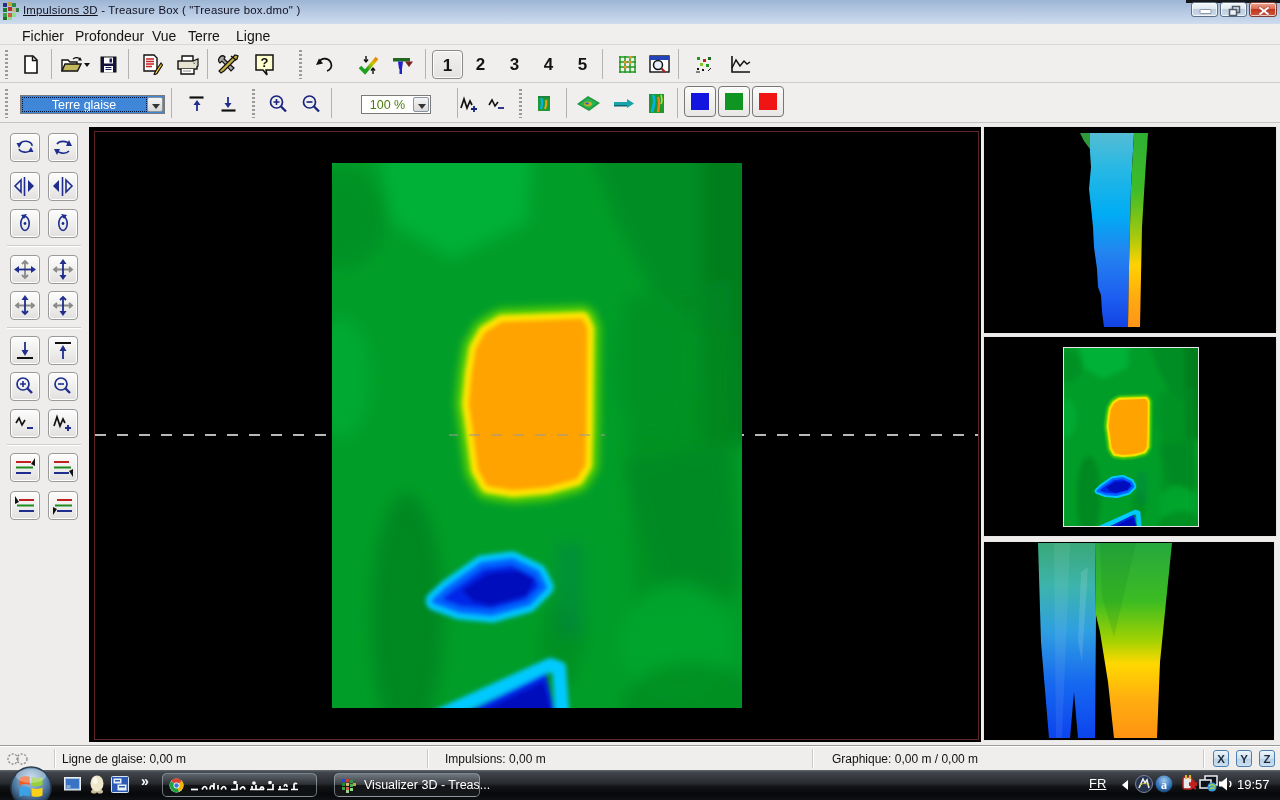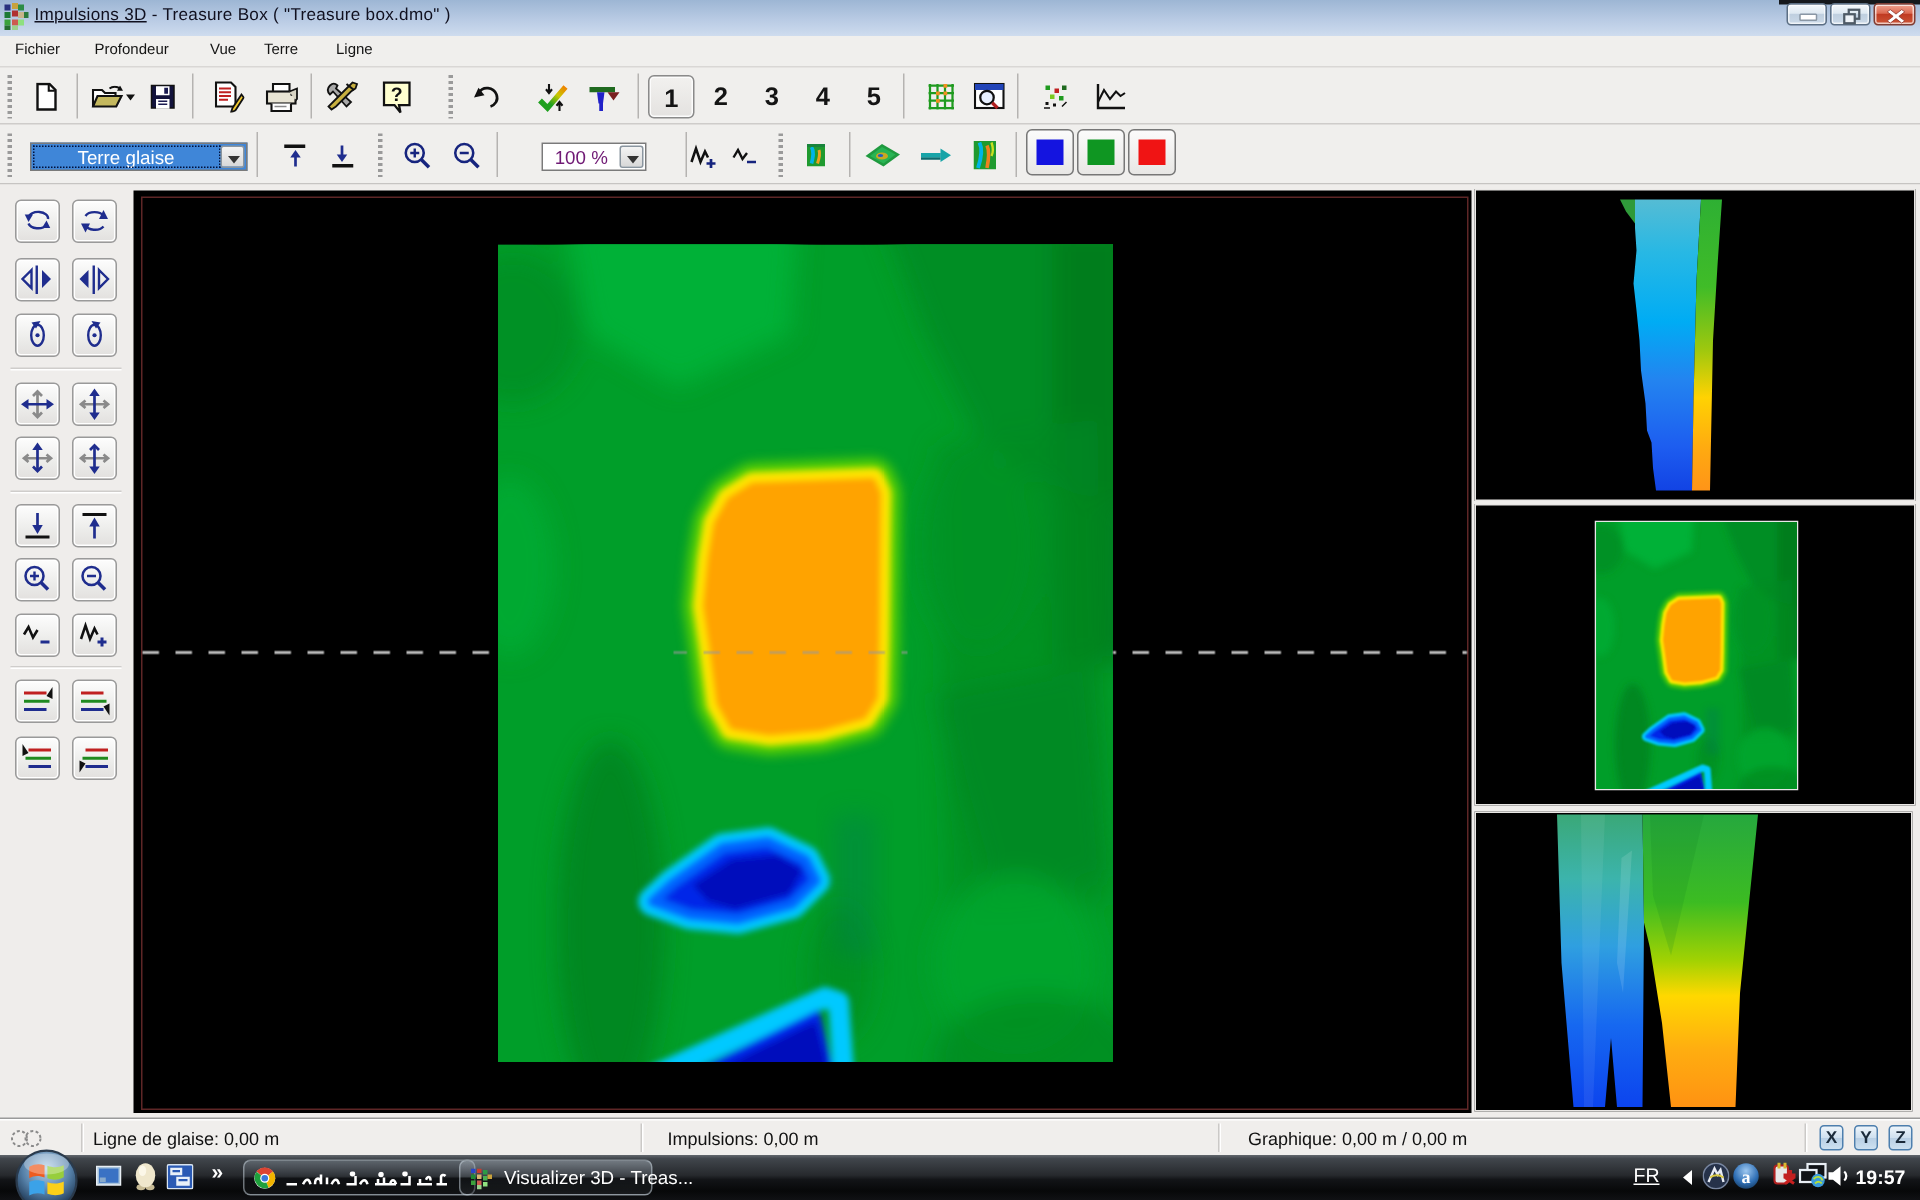--- a/index.html
+++ b/index.html
@@ -14,21 +14,21 @@
 #tb-darkstrip { left:1186px; top:0; width:94px; height:3px; background:#15181c; }
 .wbtn { top:2px; height:15px; border:1px solid #5c6f84; border-radius:3px;
   background:linear-gradient(#f4f8fb, #dfe9f2 45%, #bfcfdf 50%, #cbd9e8); box-shadow:inset 0 0 0 1px rgba(255,255,255,.7); }
 #btn-min { left:1191px; width:27px; }
 #btn-max { left:1220px; width:27px; }
 #btn-close { left:1249px; width:28px; border-color:#7e3d34;
   background:linear-gradient(#f0a492, #dc6a52 45%, #c03a22 50%, #cc5536); }
 
 
 #menubar { left:0; top:24px; width:1280px; height:20px; background:#f0efed; }
-.menuitem { position:absolute; top:4px; font-size:10px; color:#141414; }
+.menuitem { position:absolute; top:4px; font-size:14px; color:#141414;margin-left:12px; }
 
 
 #tbar1 { left:0; top:44px; width:1280px; height:39px; background:#f0efed; border-top:1px solid #d9d7d5; border-bottom:1px solid #ceccca; }
 #tbar2 { left:0; top:84px; width:1280px; height:39px; background:#f0efed; border-bottom:1px solid #c6c4c2; }
 .grip { position:absolute; top:5px; width:3px; height:29px;
   background:repeating-linear-gradient(#9a9a9a 0 2px, transparent 2px 4px); }
 .tsep { position:absolute; top:4px; width:1px; height:30px; background:#b5b3b1; }
 .ticon { position:absolute; }
 .numbtn { position:absolute; top:5px; width:31px; height:29px; font-size:17px; font-weight:bold; color:#141414; text-align:center; line-height:29px; }
 #num1 { border:1px solid #8a8a8a; border-radius:4px; background:linear-gradient(#f2f1ef, #e4e2e0); box-shadow:inset 0 0 0 1px #fcfcfc; }
@@ -36,21 +36,21 @@
 .colorbtn > div { position:absolute; left:6px; top:6px; width:18px; height:17px; }
 
 
 #combo1 { left:20px; top:11px; width:145px; height:19px; border:1px solid #7a7a7a; background:#3f86d8; position:absolute; }
 #combo1 .txt { position:absolute; left:0; right:17px; top:2px; text-align:center; color:#fff; font-size:12.5px; }
 #combo1 .focus { position:absolute; inset:1px 17px 1px 1px; border:1px dotted #00103a; }
 .combobtn { position:absolute; right:1px; top:1px; width:16px; height:15px; border:1px solid #8a959f; border-radius:2px;
   background:linear-gradient(#f4f4f4,#d8d8d8); }
 .combobtn:after { content:""; position:absolute; left:4px; top:6px; border:4px solid transparent; border-top:5px solid #333; }
 #combo2 { left:361px; top:11px; width:70px; height:19px; border:1px solid #7a7a7a; background:#fff; position:absolute; }
-#combo2 .txt { position:absolute; left:0; right:17px; top:2px; text-align:center; color:#701a75; font-size:12.5px; }
+#combo2 .txt { position:absolute; left:0; right:17px; top:2px; text-align:center; color:#4d7c0f; font-size:12.5px; }
 
 
 #workspace { left:0; top:123px; width:1280px; height:623px; background:#efedeb; }
 #blackmain { position:absolute; left:89px; top:4px; width:892px; height:615px; background:#000; }
 #maroon { position:absolute; left:5px; top:4px; width:885px; height:609px; border:1px solid #5e2626; }
 .sbtn { position:absolute; width:30px; height:29px; border:1px solid #9a9a9a; border-radius:4px;
   background:linear-gradient(#fdfdfd,#ececea 60%,#e2e0de); box-shadow:inset 0 0 0 1px #fff; }
 .ssep { position:absolute; left:7px; width:74px; height:2px; border-top:1px solid #cfcdcb; border-bottom:1px solid #fff; }
 
 
@@ -63,21 +63,21 @@
 .xyz { position:absolute; top:3px; width:16px; height:17px; border:1px solid #4d7fae; border-radius:3px;
   background:linear-gradient(#eef5fb,#cfe0ef 50%,#b8cfe4 51%,#cde0f0); font-size:11.5px; font-weight:bold; color:#1a2a3a; text-align:center; line-height:16px; }
 
 
 #taskbar { left:0; top:770px; width:1280px; height:30px;
   background:linear-gradient(#63686e, #41464c 8%, #26292d 45%, #121417 55%, #070809 80%, #101114); }
 .winbtn { position:absolute; top:3px; height:24px; border:1px solid rgba(190,200,210,.55); border-radius:5px;
   background:linear-gradient(rgba(130,140,150,.45), rgba(60,66,72,.35) 48%, rgba(10,12,14,.55) 52%, rgba(30,33,36,.4)); }
 .winbtn.active { background:linear-gradient(rgba(165,175,185,.5), rgba(95,102,110,.38) 48%, rgba(18,20,22,.55) 52%, rgba(44,48,52,.42)); }
 .wtxt { position:absolute; top:4px; font-size:12.5px; color:#fff; white-space:nowrap; }
-#traytime { position:absolute; left:1237px; top:7px; font-size:13px; color:#fff;font-weight:bold; }
+#traytime { position:absolute; left:1237px; top:7px; font-size:13px; color:#fff; }
 #trayfr { position:absolute; left:1089px; top:6px; font-size:13px; color:#fff;text-decoration:underline; }
 </style>
 </head>
 <body>
 
 <div id="titlebar" class="abs">
   <div id="tb-darkstrip" class="abs"></div>
   <svg class="abs" style="left:2px;top:2px" width="18" height="18" viewBox="0 0 18 18">
     <rect x="1" y="1" width="4" height="4" fill="#28317e"></rect>
       <rect x="6" y="0" width="4" height="4" fill="#c8a23c"></rect>
@@ -621,21 +621,21 @@
         <path d="M13,8.5 C15,4.5 17,4.5 18,8.5 M21,8.5 C21,3.5 25,3.5 25,8.5 L25,2 M29,8.5 L29,4 M32,8.5 C34,4.5 36,4.5 37,8.5"></path>
         <path d="M42,8.5 L48,8.5 L48,3 M51,8.5 C53,5 55,5 56,8.5"></path>
         <path d="M61,8.5 L75,8.5 M63,8.5 L63,5 M67,8.5 L67,4 M71,8.5 C72,5 74,5 75,8.5 M78,8.5 L84,8.5 L84,3"></path>
         <path d="M89,8.5 L99,8.5 M91,8.5 L91,5 M95,5.5 C96,3 98,3 98,6 M102,8.5 L109,8.5 M105,8.5 L105,4 M105,4 C105,2 107,2 108,3"></path>
         <circle cx="46" cy="1.5" r="1" fill="#fff"></circle>
           <circle cx="81" cy="1.5" r="1" fill="#fff"></circle>
           <circle cx="65" cy="2" r="1" fill="#fff"></circle>
       </g>
     </svg>
   </div>
-  <div class="winbtn active" style="left:306px;width:129px">
+  <div class="winbtn active" style="left:334px;width:146px">
     <svg class="abs" style="left:7px;top:5px" width="14" height="14" viewBox="0 0 14 14">
       <rect x="0" y="0" width="3" height="3" fill="#2846c8"></rect>
         <rect x="4" y="0" width="3" height="3" fill="#c83c30"></rect>
         <rect x="8" y="1" width="3" height="3" fill="#2c9a46"></rect>
       <rect x="0" y="4" width="3" height="3" fill="#1f8a35"></rect>
         <rect x="4" y="4" width="3" height="3" fill="#d8b470"></rect>
         <rect x="8" y="5" width="3" height="3" fill="#48b050"></rect>
       <rect x="0" y="8" width="3" height="3" fill="#3ba23c"></rect>
         <rect x="4" y="8" width="3" height="3" fill="#cc5a50"></rect>
         <rect x="8" y="9" width="3" height="3" fill="#8ee080"></rect>

